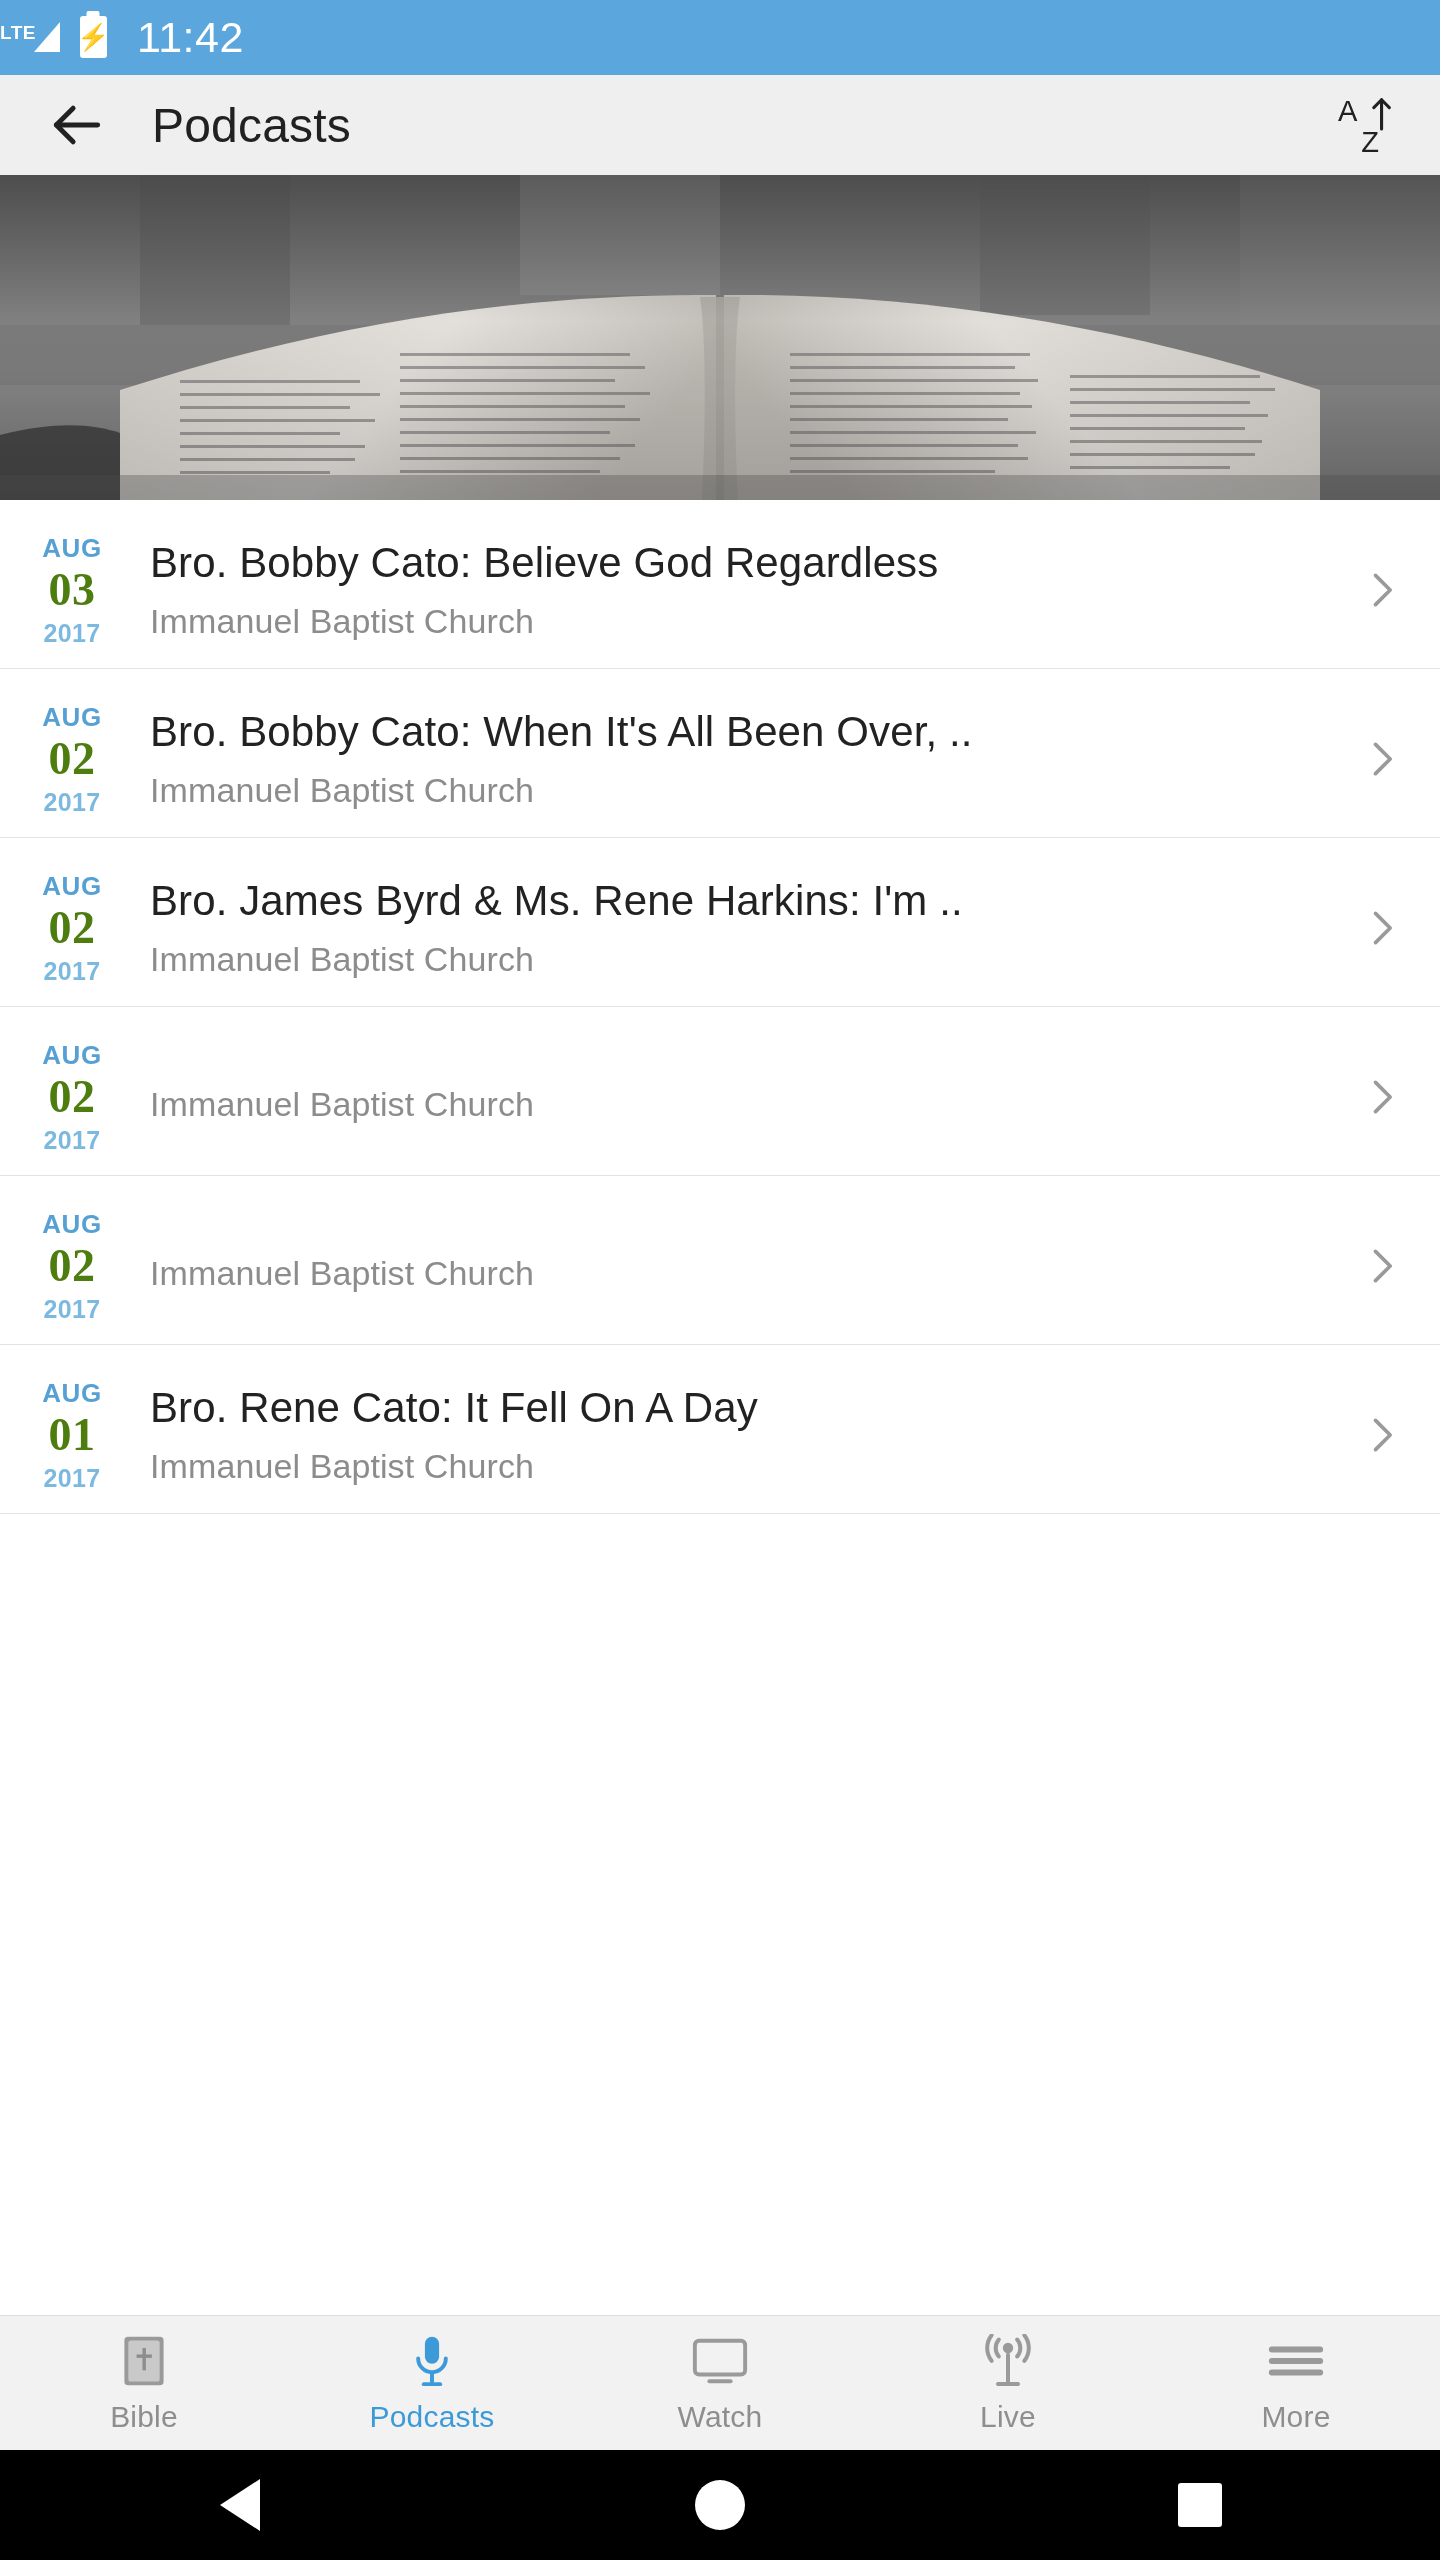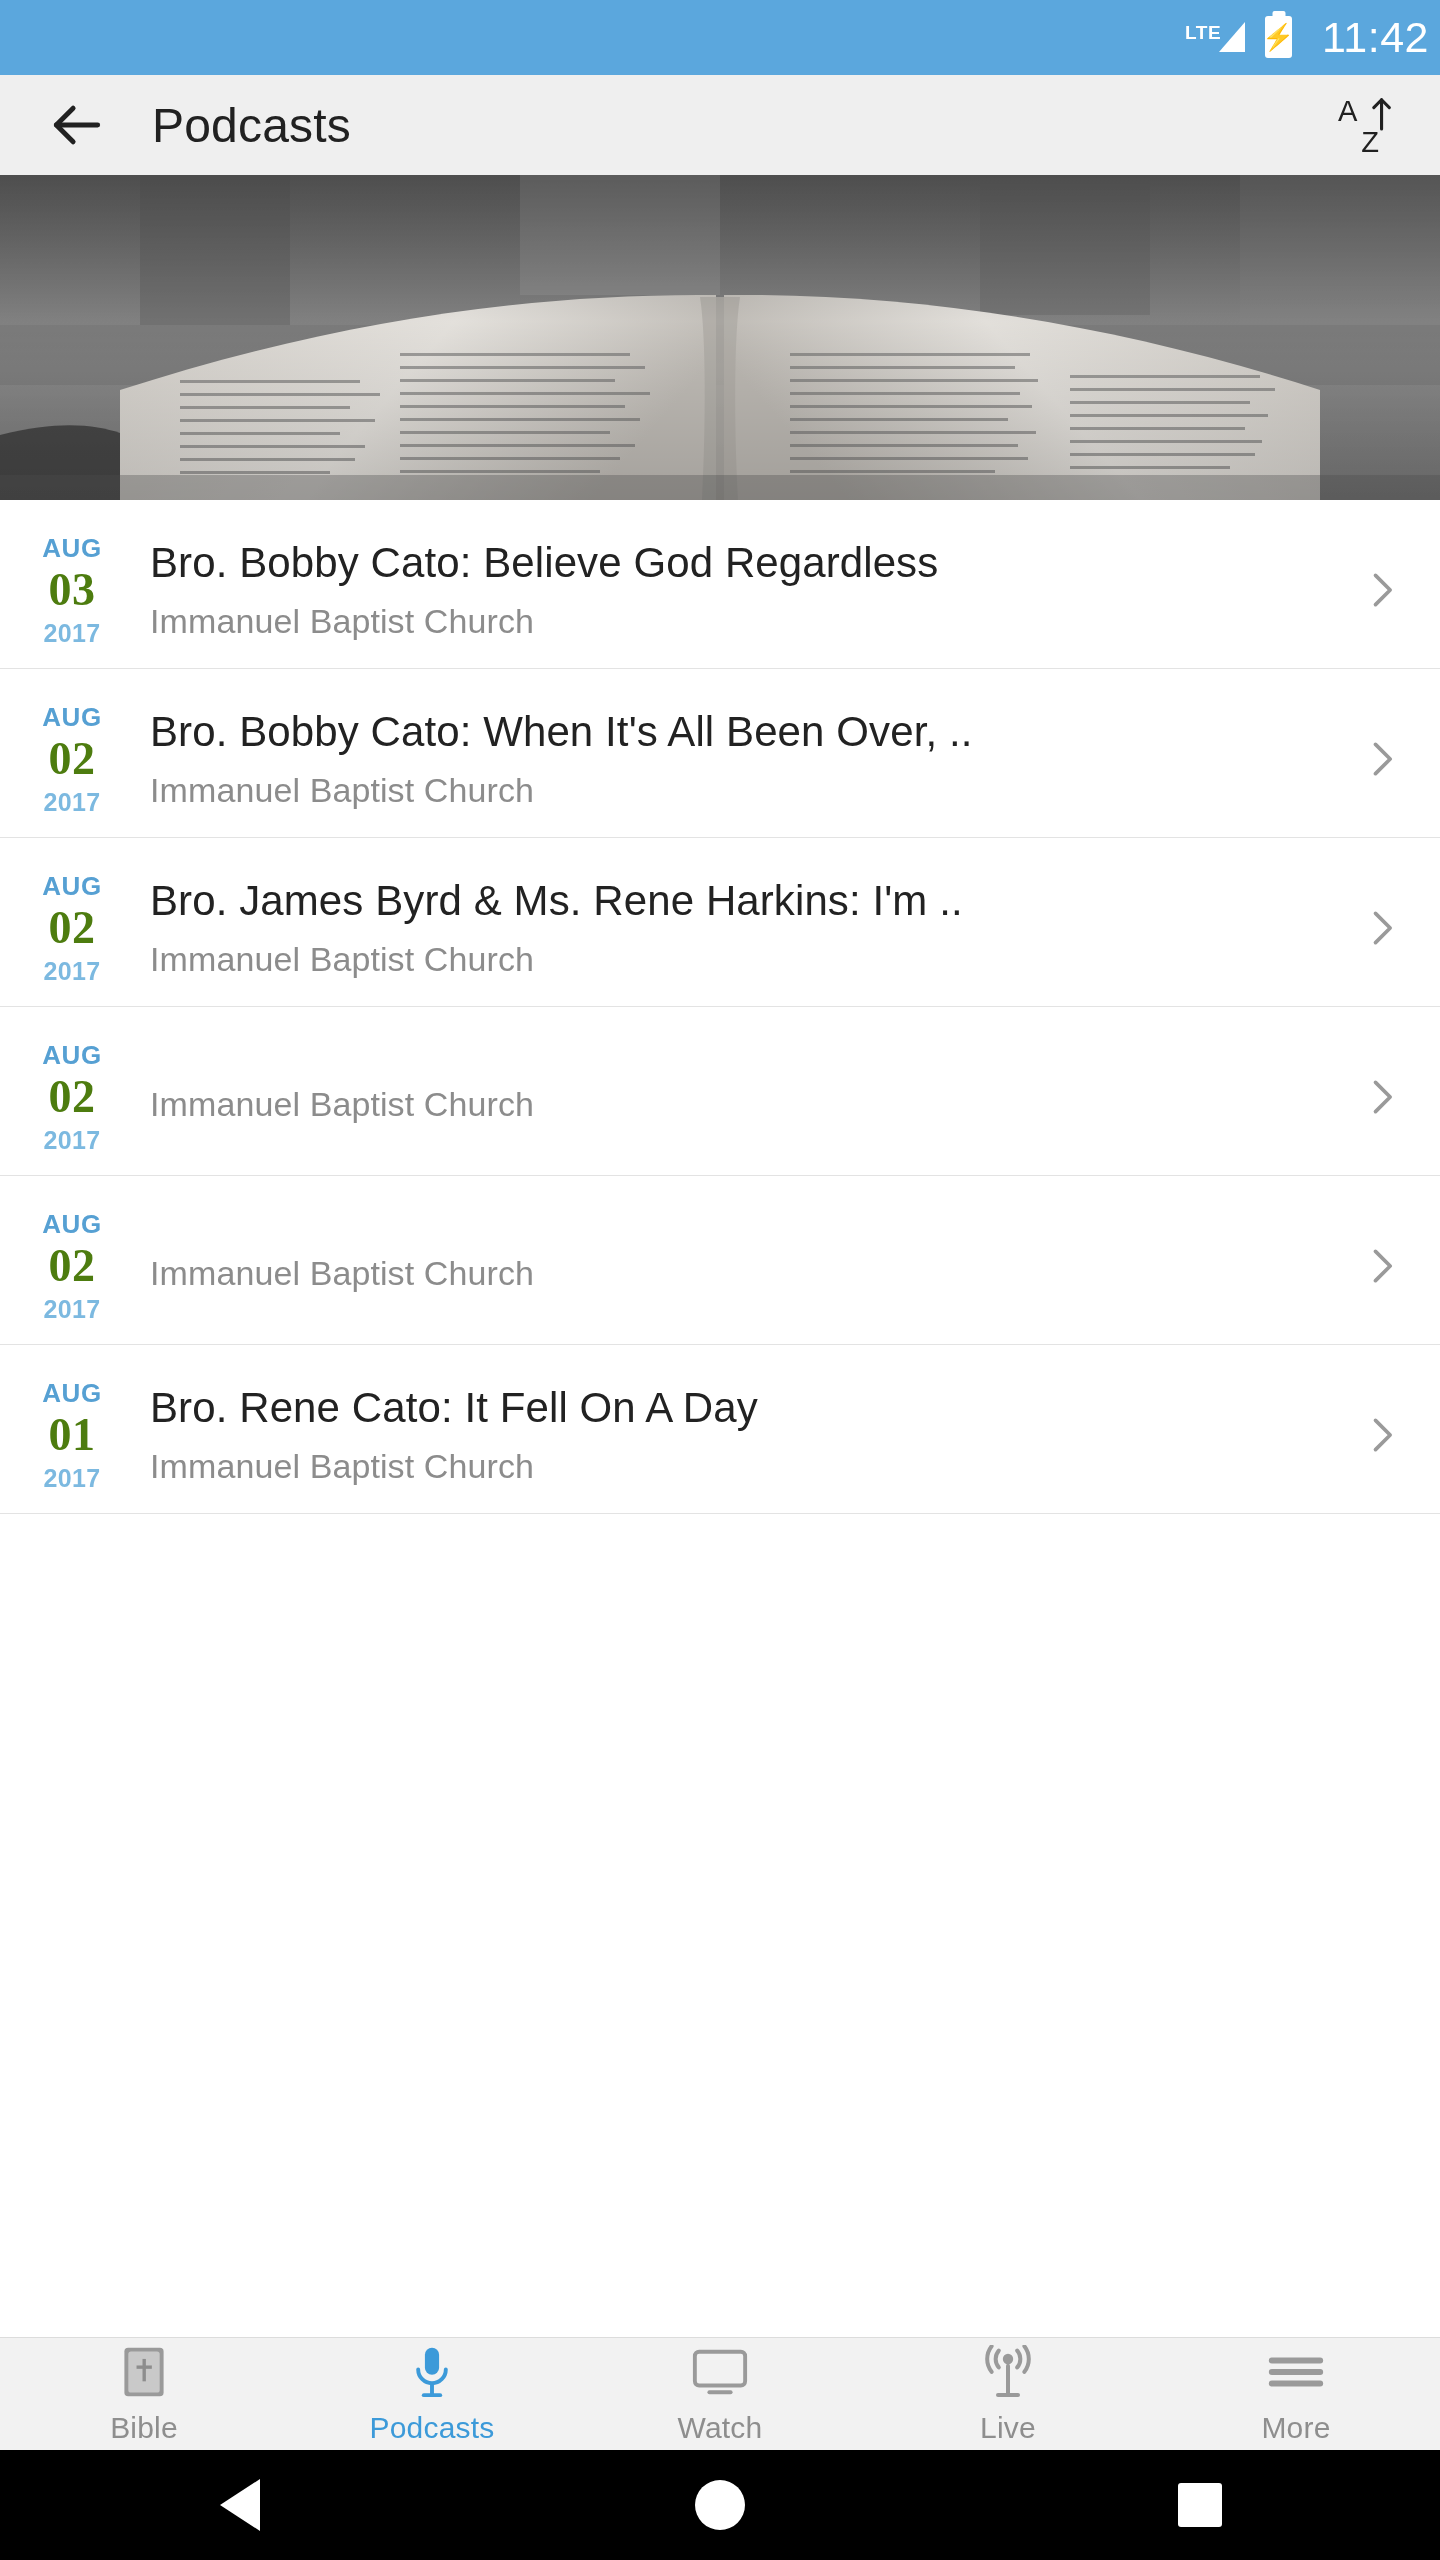--- a/index.html
+++ b/index.html
@@ -7,22 +7,22 @@
     width:1440px; height:2560px;
     font-family:"Liberation Sans", sans-serif;
     background:#ffffff;
     overflow:hidden;
   }
   #app { width:1440px; height:2560px; position:relative; display:flex; flex-direction:column; }
 
   
   .statusbar {
     height:75px; background:#5ba7dd;
-    display:flex; align-items:center; justify-content:flex-end;
-    padding-right:11px; flex:0 0 auto;
+    display:flex; align-items:center; 
+    padding-right:18px; flex:0 0 auto;
   }
   .sb-group { display:flex; align-items:center; gap:14px; }
   .lte-wrap { position:relative; display:flex; align-items:flex-end; height:44px; }
   .lte-text {
     font-size:19px; color:#ffffff; font-weight:700;
     letter-spacing:0.5px; margin-bottom:16px; margin-right:-2px;
   }
   .sig-tri {
     width:0; height:0;
     border-left:26px solid transparent;
@@ -99,21 +99,21 @@
     white-space:nowrap; overflow:hidden; letter-spacing:0.1px;
   }
   .r-sub {
     font-size:34px; color:#8c8c8c; font-weight:400; margin-top:15px;
     white-space:nowrap; overflow:hidden; letter-spacing:0.1px;
   }
   .chev { width:50px; flex:0 0 auto; display:flex; align-items:center; justify-content:center; }
 
   
   .tabbar {
-    height:113px; flex:0 0 auto; background:#f2f2f2;
+    height:135px; flex:0 0 auto; background:#f2f2f2;
     border-top:1px solid #dcdcdc;
     display:flex; align-items:center;
   }
   .tab {
     flex:1 1 0; height:100%;
     display:flex; flex-direction:column; align-items:center; justify-content:center;
     cursor:pointer; gap:10px;
   }
   .tab-ico { height:58px; display:flex; align-items:center; justify-content:center; }
   .tab-label { font-size:30px; color:#8e8e8e; letter-spacing:0.2px; }

